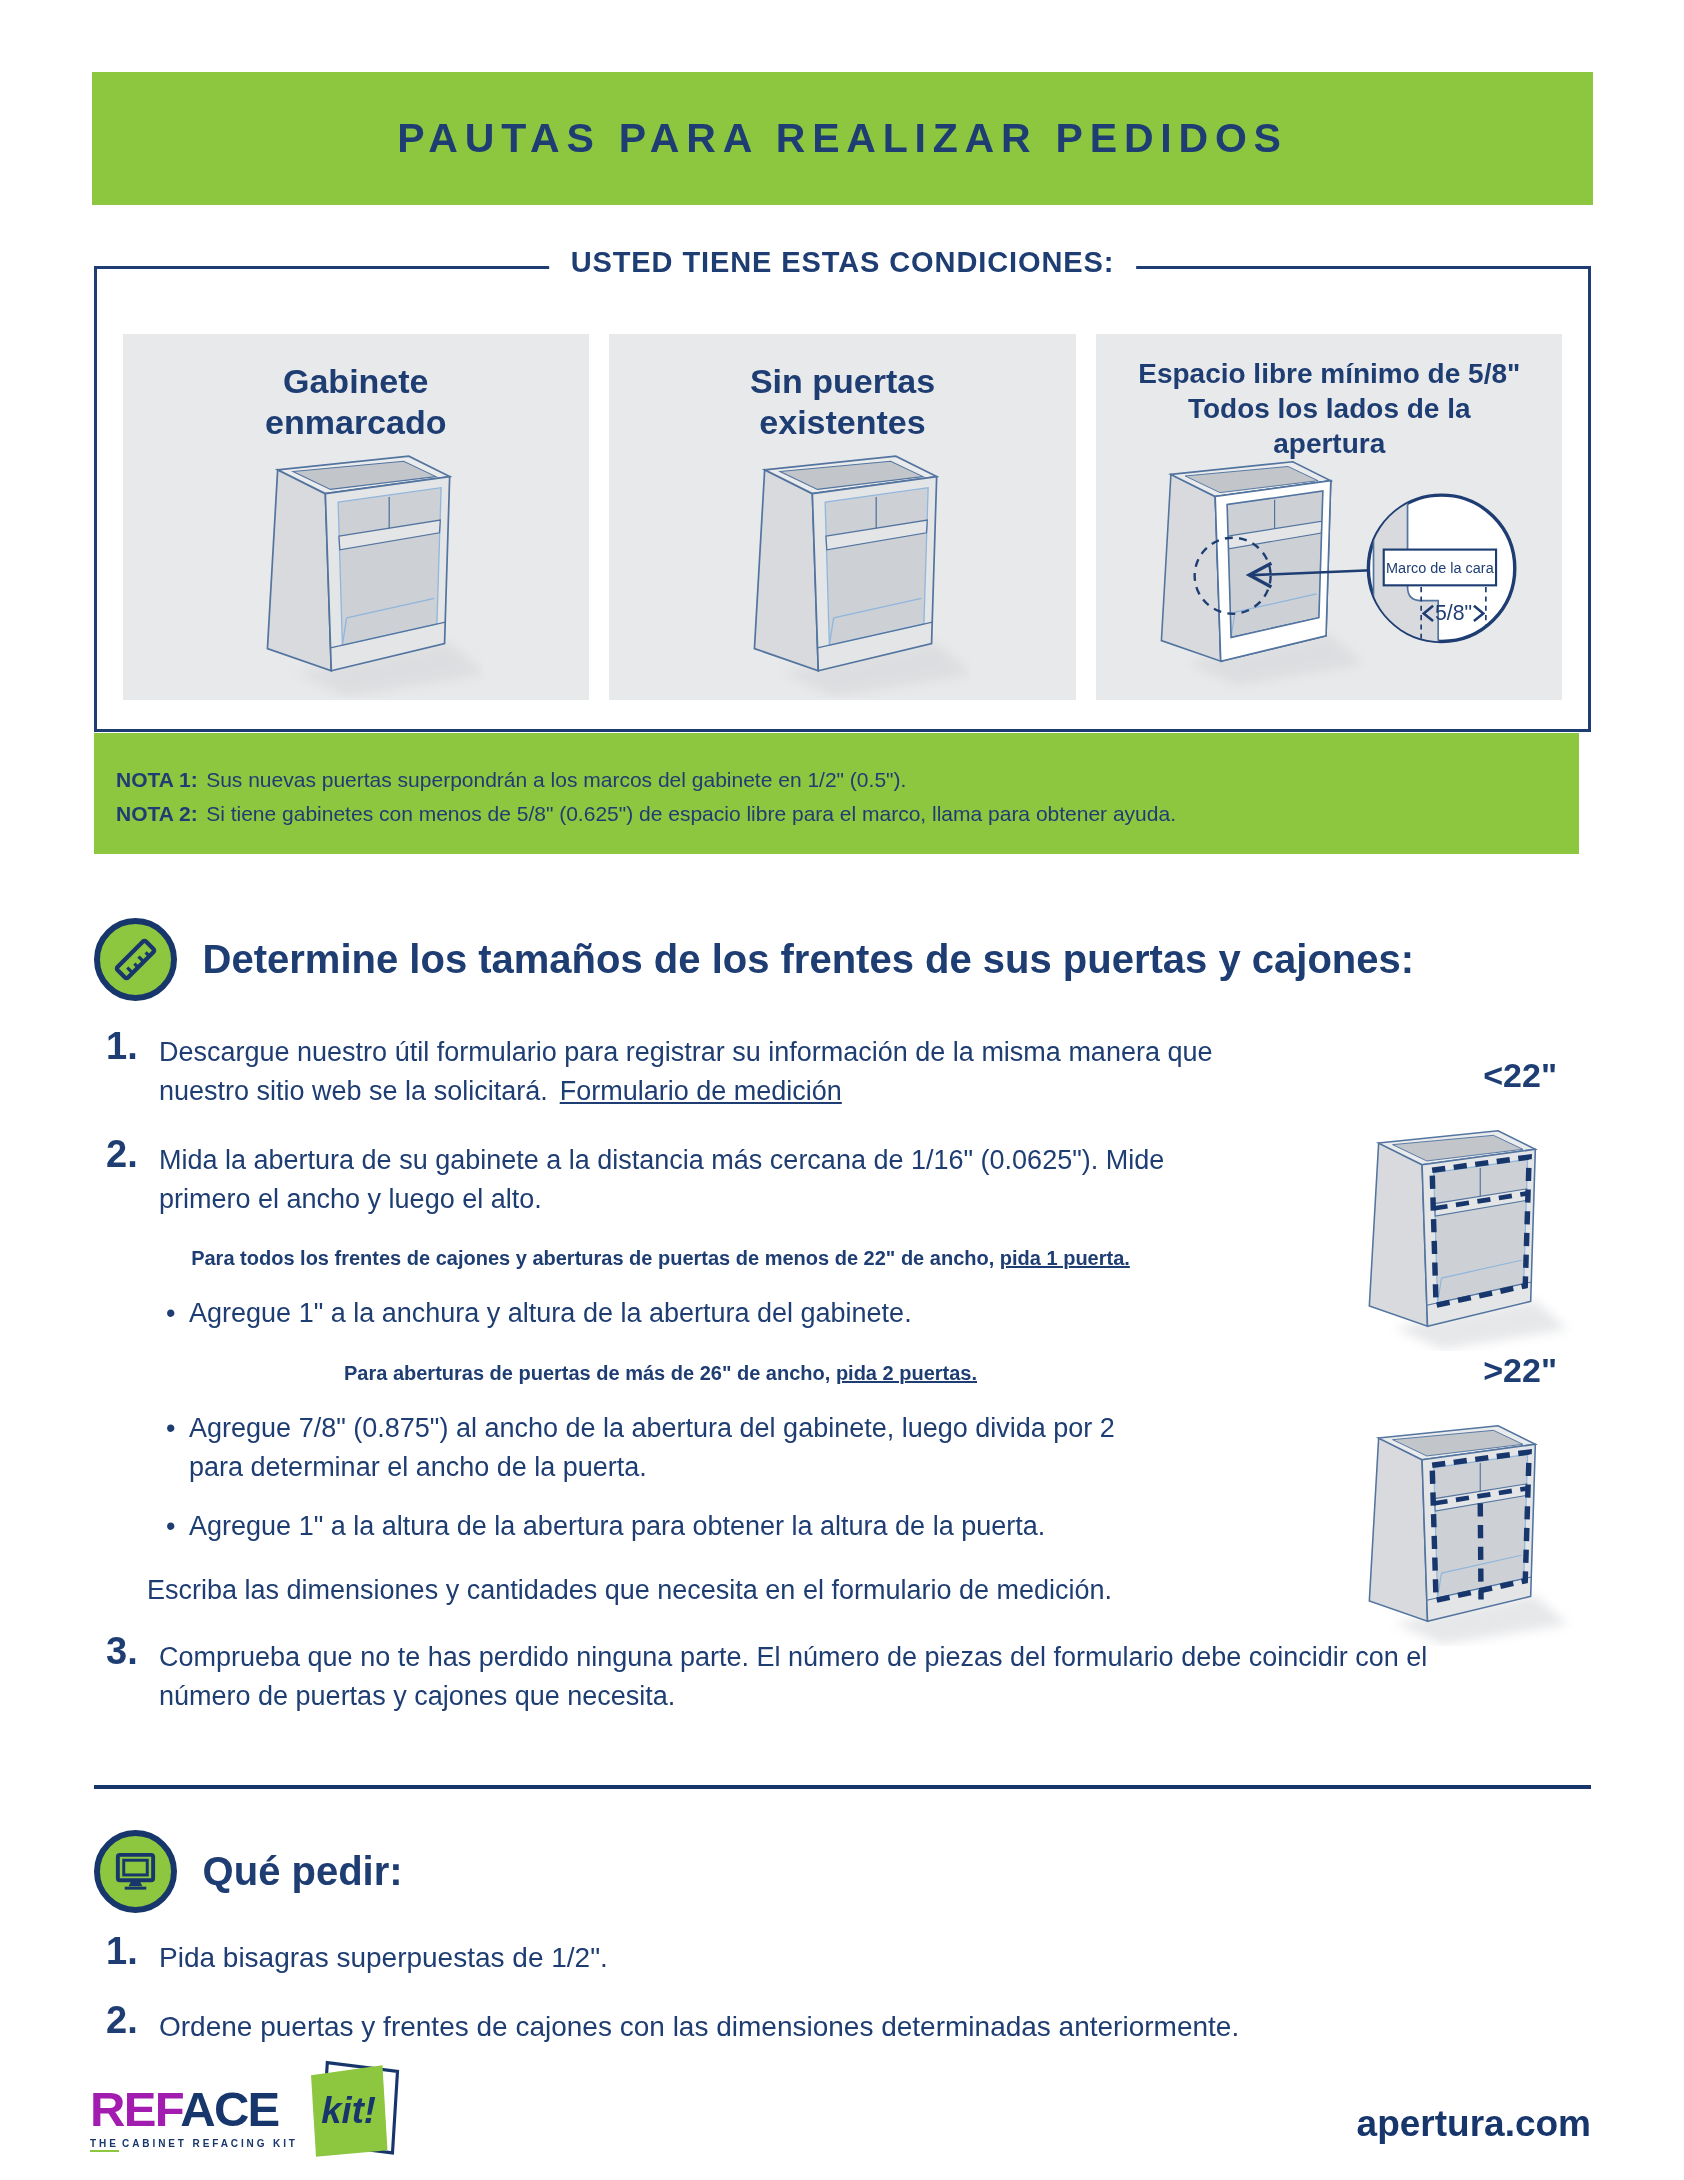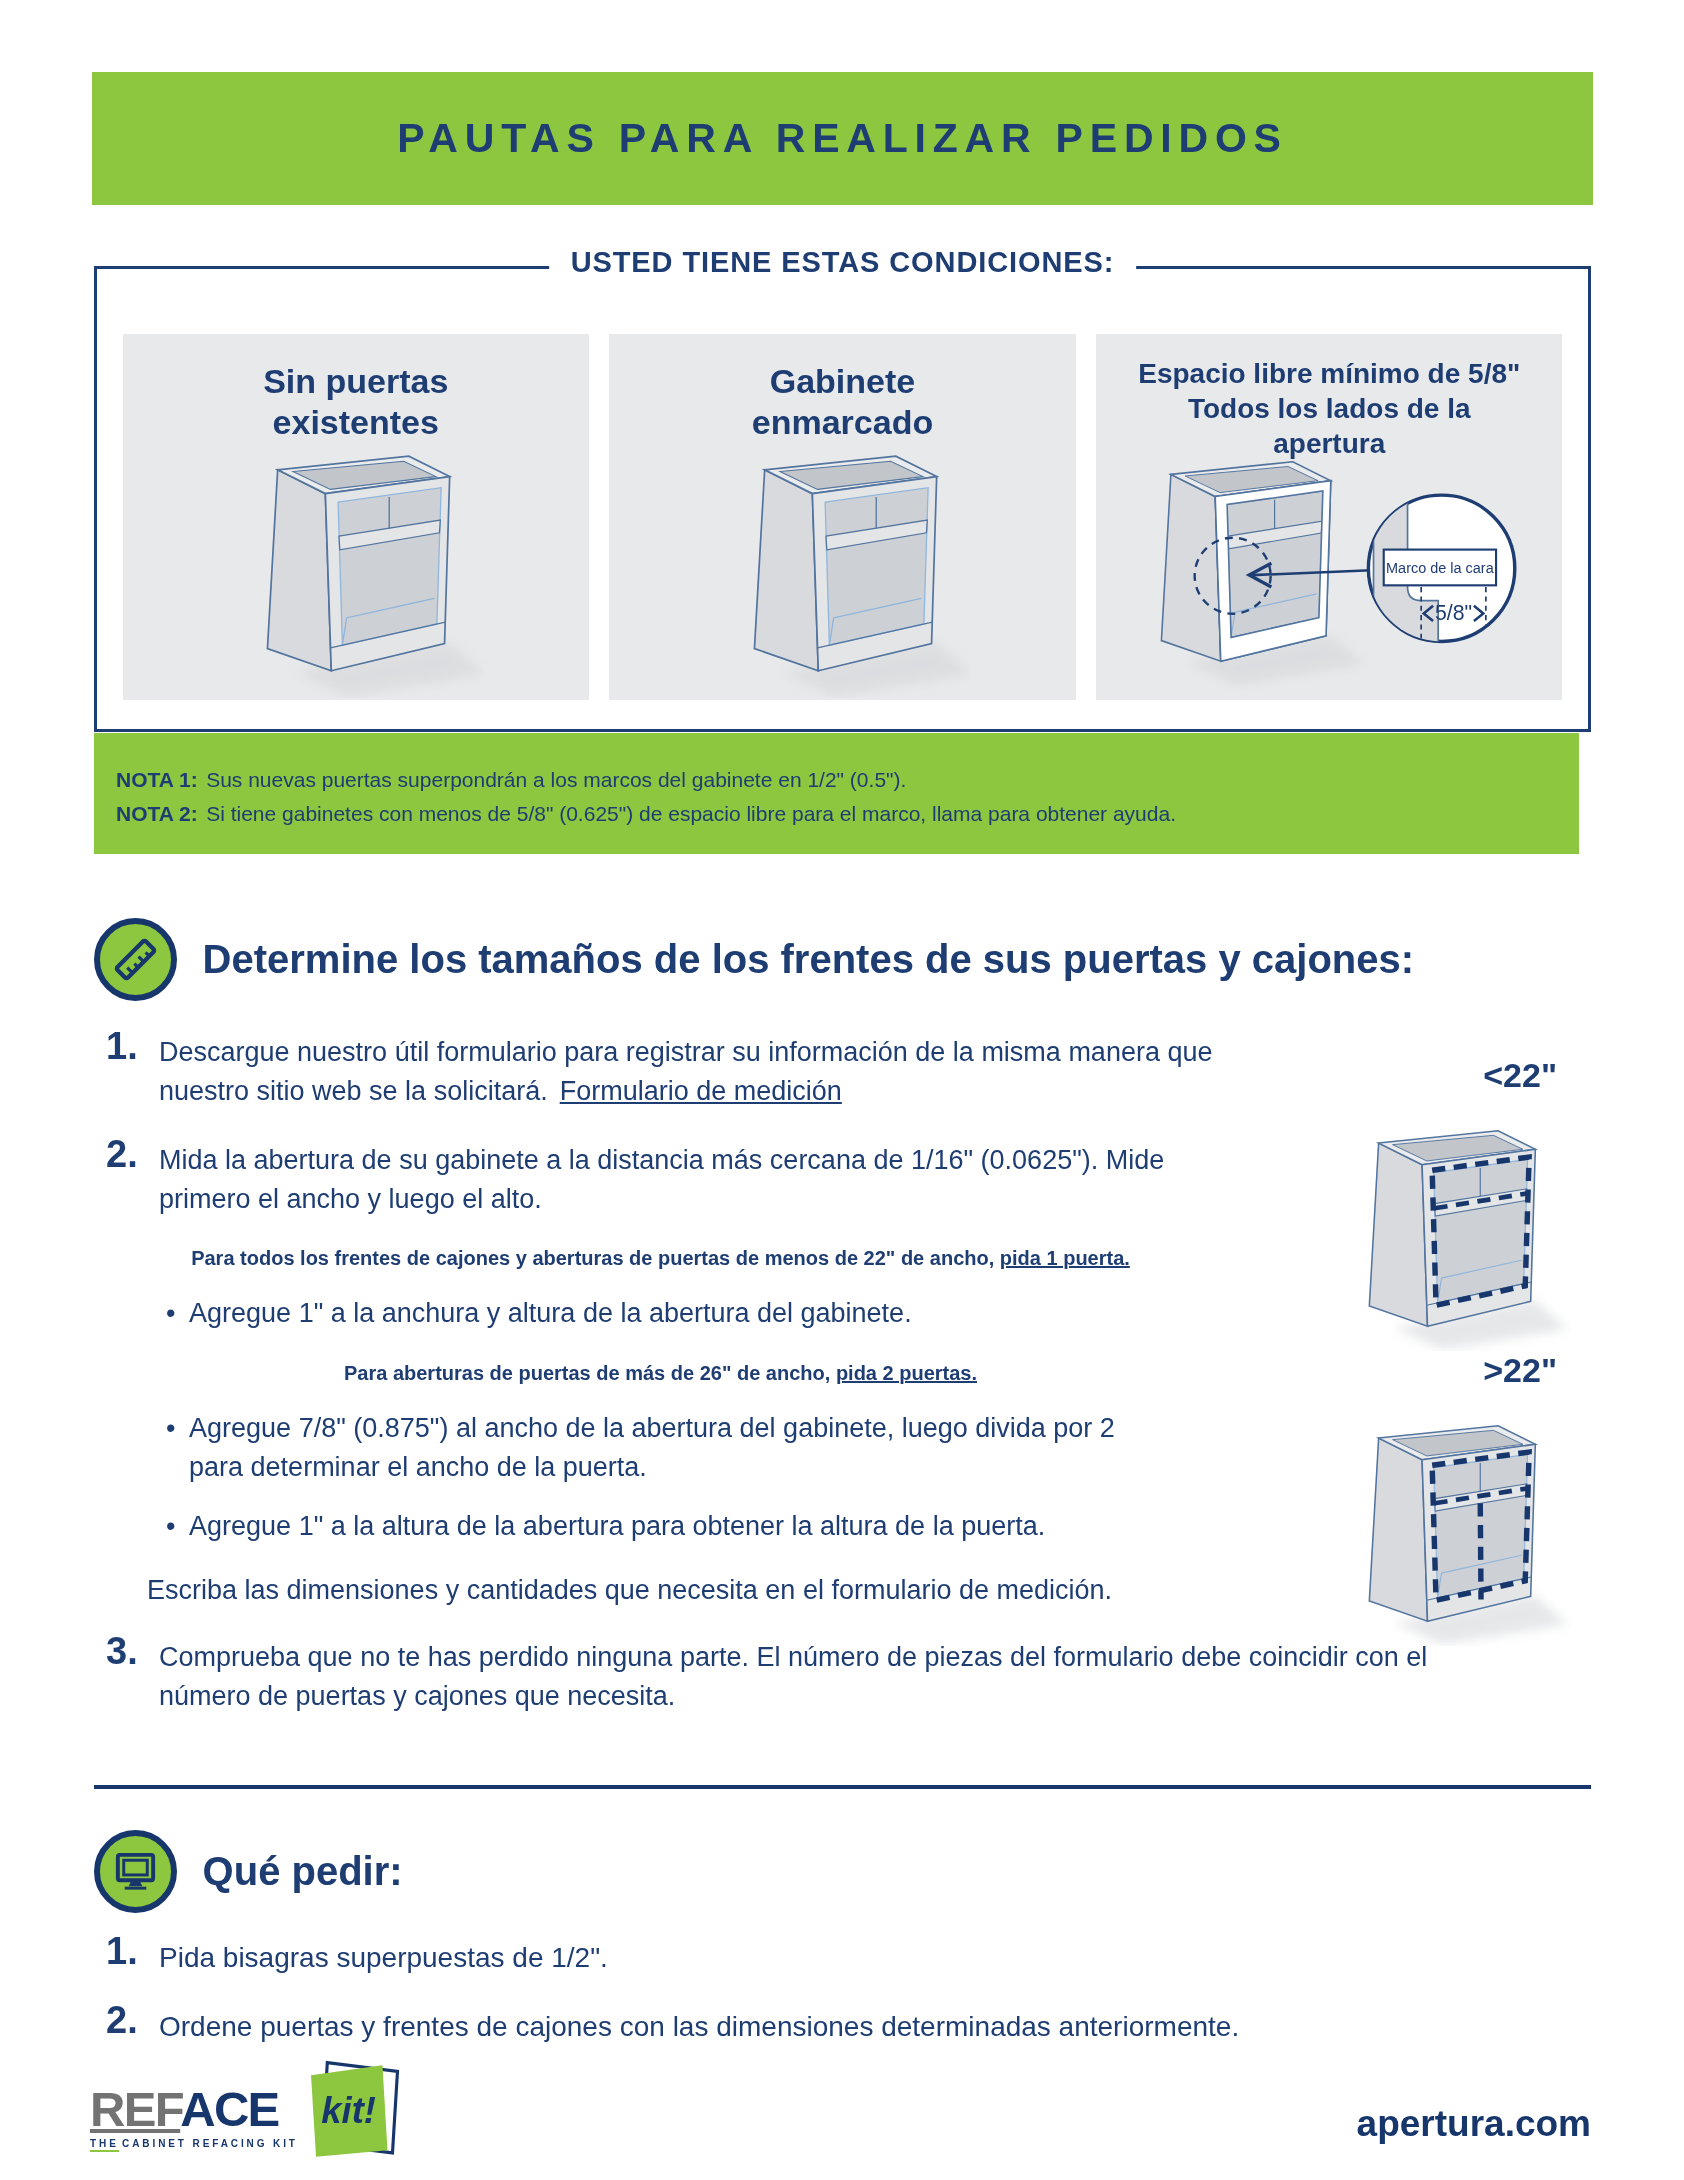--- a/index.html
+++ b/index.html
@@ -57,21 +57,21 @@
 
   .order{position:absolute;left:94px;right:92px;top:1830px;}
   .order .steps2{margin-top:19px;padding-left:12px;}
   .order .step{margin-bottom:22px;}
   .order .step-text{font-size:28px;}
 
   
   .footer-logo{position:absolute;left:90px;bottom:20.4px;display:flex;align-items:flex-end;gap:8.5px;}
   .logo-left{padding-bottom:12px;}
   .logo-word{font-size:49px;font-weight:800;letter-spacing:-1.7px;line-height:1;}
-  .logo-ref{color:#737373;text-decoration:underline;}
+  .logo-ref{color:#a21caf;}
   .logo-ace{color:#17366B;}
   .logo-tag{font-size:10px;font-weight:bold;letter-spacing:2.9px;color:#17366B;margin-top:3.4px;}
   .logo-tag .the{border-bottom:2.6px solid #8DC63F;padding-bottom:0.9px;margin-right:3.4px;}
   .site{position:absolute;right:94px;bottom:36px;font-size:37px;font-weight:bold;color:#17366B;
         text-decoration:none;}
 </style>
 </head>
 <body>
 
 <div class="page">
@@ -99,28 +99,28 @@
 
   <header class="banner" style="background:#8DC63F">
     <h1>PAUTAS PARA REALIZAR PEDIDOS</h1>
   </header>
 
   <section class="cond">
     <div class="cond-legend">USTED TIENE ESTAS CONDICIONES:</div>
     <div class="panels">
 
       <div class="panel">
-        <div class="panel-title">Sin puertas existentes</div>
+        <div class="panel-title">Gabinete enmarcado</div>
         <svg class="cab" width="256" height="281" viewBox="0 0 300 330">
           <use href="#cab-base"></use>
         </svg>
       </div>
 
       <div class="panel">
-        <div class="panel-title">Gabinete enmarcado</div>
+        <div class="panel-title">Sin puertas existentes</div>
         <svg class="cab" width="256" height="281" viewBox="0 0 300 330">
           <use href="#cab-base"></use>
         </svg>
       </div>
 
       <div class="panel">
         <div class="panel-title small">Espacio libre mínimo de 5/8" Todos los lados de la apertura</div>
         <svg class="cab wide" width="400" height="273" viewBox="0 0 470 320">
           <g transform="scale(0.93)">
             <use href="#cab-base"></use>

